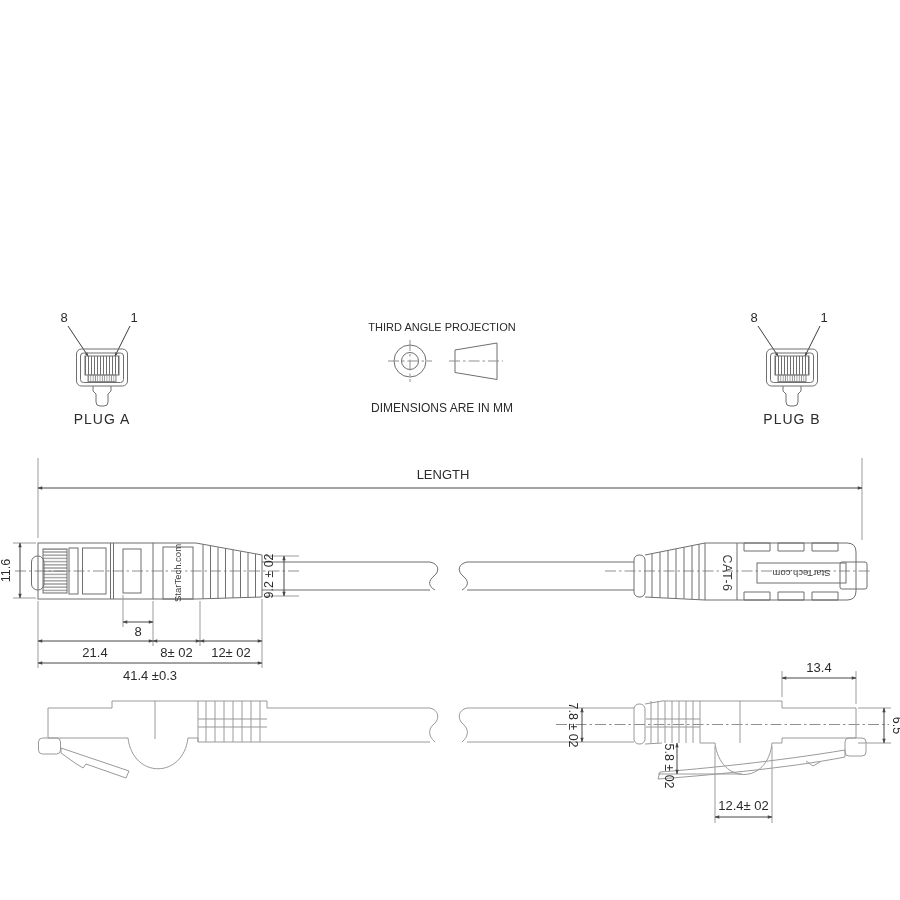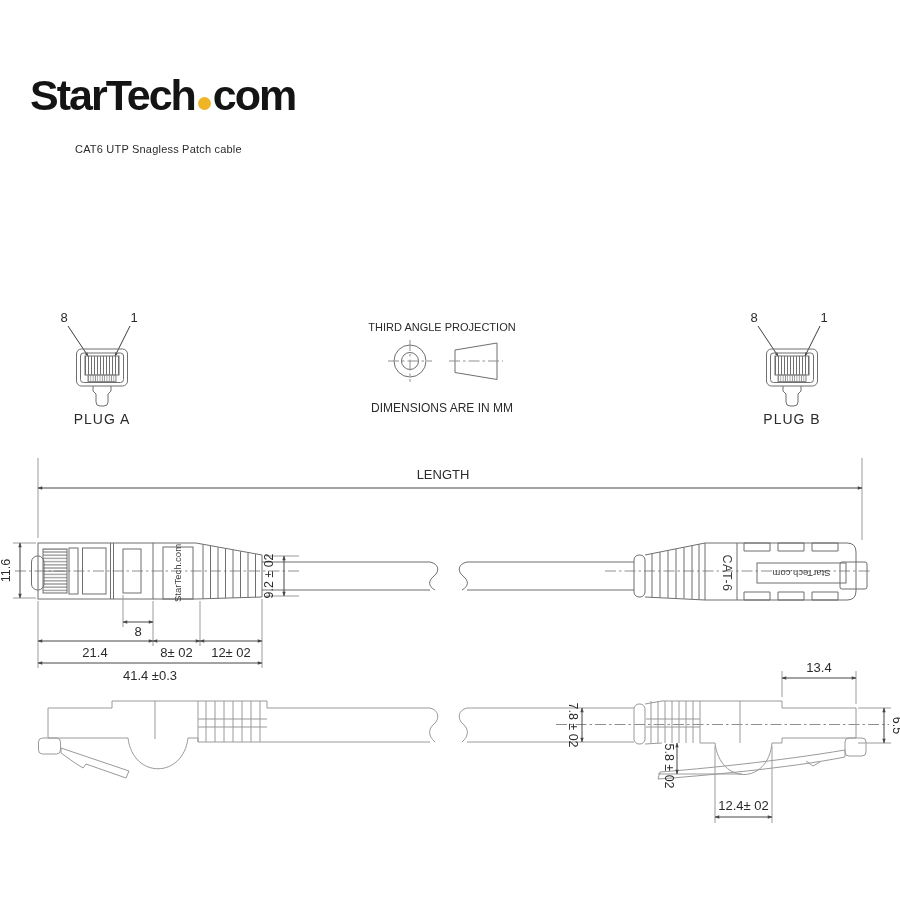--- a/index.html
+++ b/index.html
@@ -23,24 +23,20 @@
   .t13{font-size:13px;}
   .t14{font-size:14px;letter-spacing:1px;}
   .tsm{font-size:9.5px;fill:#3c3c3c;}
   .tcat{font-size:12.5px;fill:#3c3c3c;letter-spacing:0.5px;}
 </style>
 </head>
 <body>
 
 <div class="stage">
 
-  <header class="masthead">
-    <div class="logo"><span>StarTech</span><span class="logo-dot"></span><span>com</span></div>
-    <div class="tagline">CAT6 UTP Snagless Patch cable</div>
-  </header>
 
   <svg width="900" height="900" viewBox="0 0 900 900">
     <defs>
       <marker id="arw" viewBox="0 0 10 10" refX="9.2" refY="5" markerWidth="10" markerHeight="4.6" orient="auto-start-reverse">
         <path d="M0,1.2 L10,5 L0,8.8 Z" fill="#474747"></path>
       </marker>
       <marker id="arw2" viewBox="0 0 10 10" refX="9.2" refY="5" markerWidth="8" markerHeight="3.8" orient="auto">
         <path d="M0,1.2 L10,5 L0,8.8 Z" fill="#3c3c3c"></path>
       </marker>
       <pattern id="hstripe" width="4" height="3.2" patternUnits="userSpaceOnUse">

